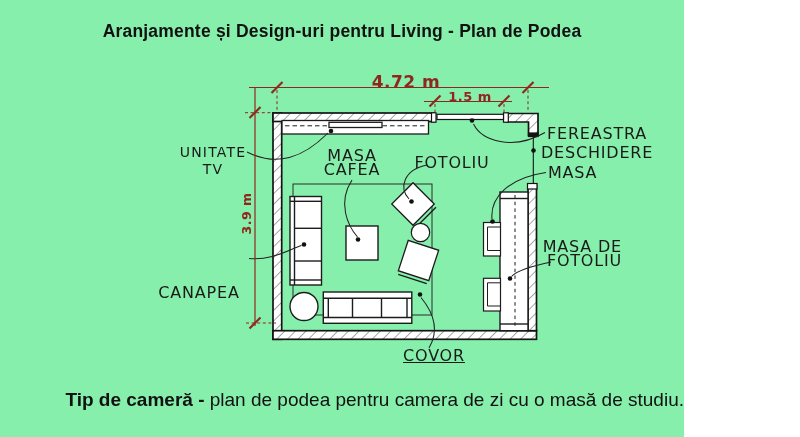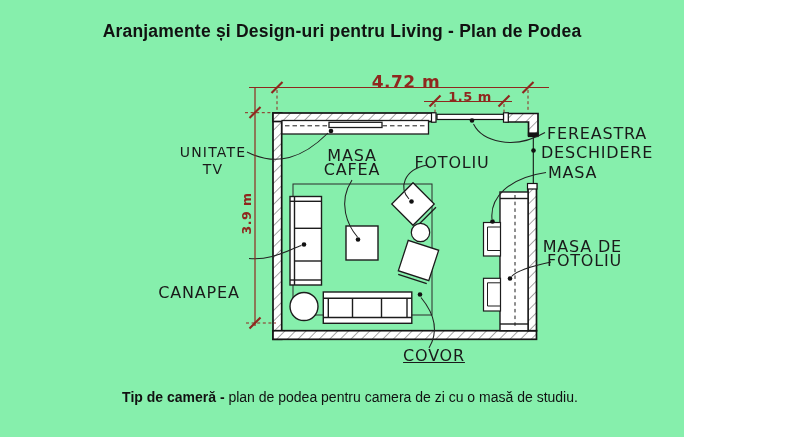--- a/index.html
+++ b/index.html
@@ -7,21 +7,21 @@
          font-family:"Liberation Sans",sans-serif;color:#111;}
   #plan-svg{position:absolute;left:0;top:0;}
   .lbl{position:absolute;font-family:"DejaVu Sans",sans-serif;font-size:16px;
        letter-spacing:0.8px;line-height:13.5px;color:#1a1a1a;text-align:center;white-space:nowrap;}
   .lbl.left{text-align:left;}
   .lbl-big{font-size:14px;letter-spacing:1.2px;line-height:17px;}
   .dim{position:absolute;color:#8f271e;font-family:"DejaVu Sans",sans-serif;font-weight:bold;
        letter-spacing:0.5px;text-align:center;white-space:nowrap;}
   #title{position:absolute;top:21px;left:0;width:100%;text-align:center;
          font-size:17.5px;font-weight:bold;letter-spacing:0.2px;}
-  #caption{position:absolute;top:389px;left:8px;width:100%;text-align:center;font-size:14px;}
+  #caption{position:absolute;top:389px;left:0;width:100%;text-align:right;font-size:19px;}
   #caption b{font-weight:bold;}
 </style>
 </head>
 <body>
 
 <div id="stage">
 
   <div id="title">Aranjamente și Design-uri pentru Living - Plan de Podea</div>
 
   <svg id="plan-svg" width="800" height="437" viewBox="0 0 800 437">

